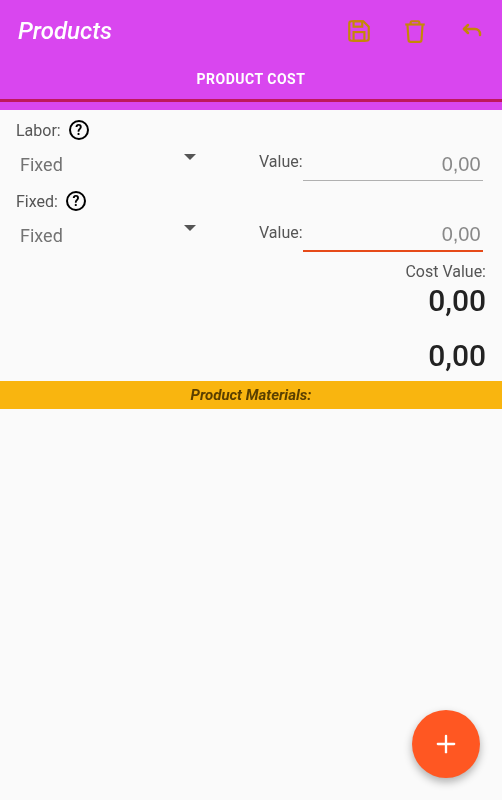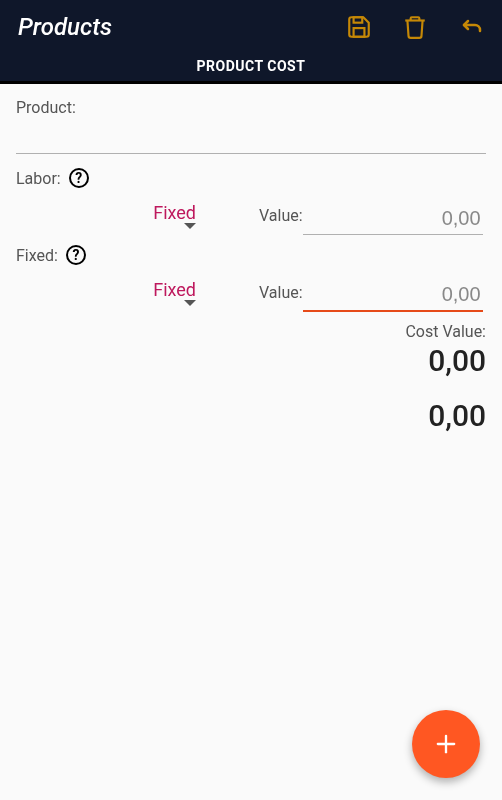--- a/index.html
+++ b/index.html
@@ -5,22 +5,22 @@
   * { box-sizing: border-box; margin: 0; padding: 0; }
   body {
     width: 502px;
     height: 800px;
     font-family: Roboto, Arial, sans-serif;
     background: #fafafa;
     position: relative;
     overflow: hidden;
   }
   .header {
-    background: #0f172a;
-    height: 84px;
+    background: #d946ef;
+    height: 110px;
     display: flex;
     flex-direction: column;
   }
   .header-top {
     display: flex;
     align-items: center;
     justify-content: space-between;
     padding: 12px 16px 8px 18px;
     height: 58px;
   }
@@ -54,21 +54,21 @@
     justify-content: center;
     color: rgba(255,255,255,0.75);
     font-size: 14px;
     font-weight: 700;
     letter-spacing: 0.5px;
     cursor: pointer;
     border-bottom: 3px solid transparent;
   }
   .tab.active {
     color: #fff;
-    border-bottom: 3px solid #000000;
+    border-bottom: 3px solid #be185d;
   }
   .content {
     padding: 0;
   }
   .field-block {
     padding: 14px 16px 4px 16px;
   }
   .field-label {
     color: #555;
     font-size: 16px;
@@ -120,28 +120,27 @@
     border-radius: 50%;
     display: inline-flex;
     align-items: center;
     justify-content: center;
     font-size: 14px;
     font-weight: 700;
     color: #000;
   }
   .dropdown {
     display: flex;
-    align-items: flex-end;
+    align-items: flex-start;
     justify-content: space-between;
     width: 180px;
     padding: 4px 0 6px 4px;
     font-size: 18px;
-    color: #be185d;
-    cursor: pointer;
-    flex-direction: column;
+    color: #737373;
+    cursor: pointer;
   }
   .dropdown-caret {
     width: 0; height: 0;
     border-left: 6px solid transparent;
     border-right: 6px solid transparent;
     border-top: 6px solid #555;
   }
   .value-input {
     width: 180px;
     border: none;
@@ -232,24 +231,20 @@
       </div>
     </div>
   </div>
   <div class="tabs">
     <div class="tab active">PRODUCT COST</div>
   </div>
 </div>
 
 <div class="content">
 
-  <div class="field-block">
-    <div class="field-label">Product:</div>
-    <input class="text-input" type="text" value="" style="">
-  </div>
 
   <div class="row">
     <div class="col-left">
       <div class="label-line">
         <span>Labor:</span>
         <span class="help-icon">?</span>
       </div>
       <div class="dropdown">
         <span>Fixed</span>
         <span class="dropdown-caret"></span>
@@ -281,20 +276,21 @@
   <div class="summary-row">
     <div class="summary-col">
       <div class="summary-label">Cost Value:</div>
       <div class="summary-value">0,00</div>
     </div>
     <div class="summary-col">
       <div class="summary-value">0,00</div>
     </div>
   </div>
 
+  <div class="section-bar">Product Materials:</div>
 
 </div>
 
 <div class="fab">
   <svg width="28" height="28" viewBox="0 0 24 24" fill="none" stroke="#fff" stroke-width="2" stroke-linecap="round">
     <line x1="12" y1="5" x2="12" y2="19"></line>
     <line x1="5" y1="12" x2="19" y2="12"></line>
   </svg>
 </div>
 

